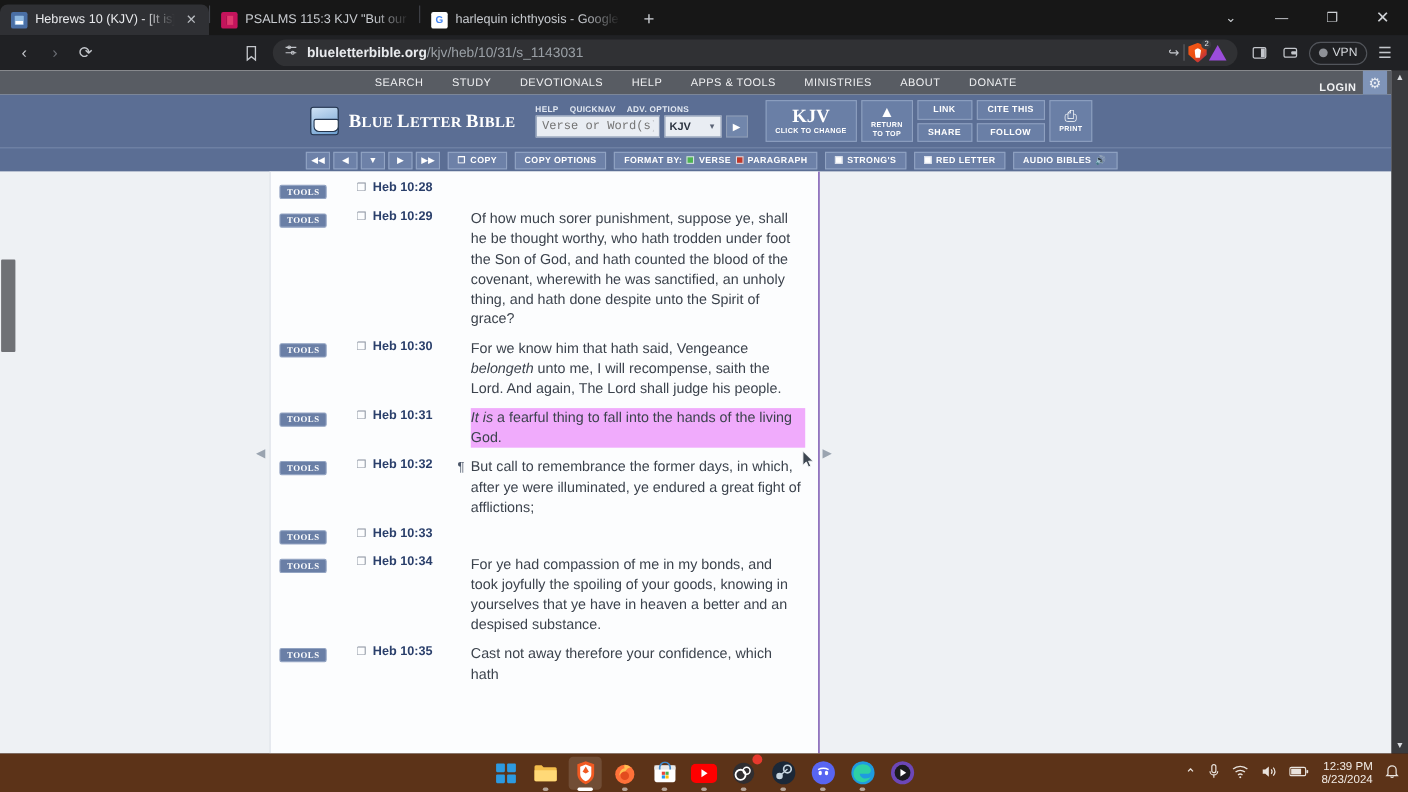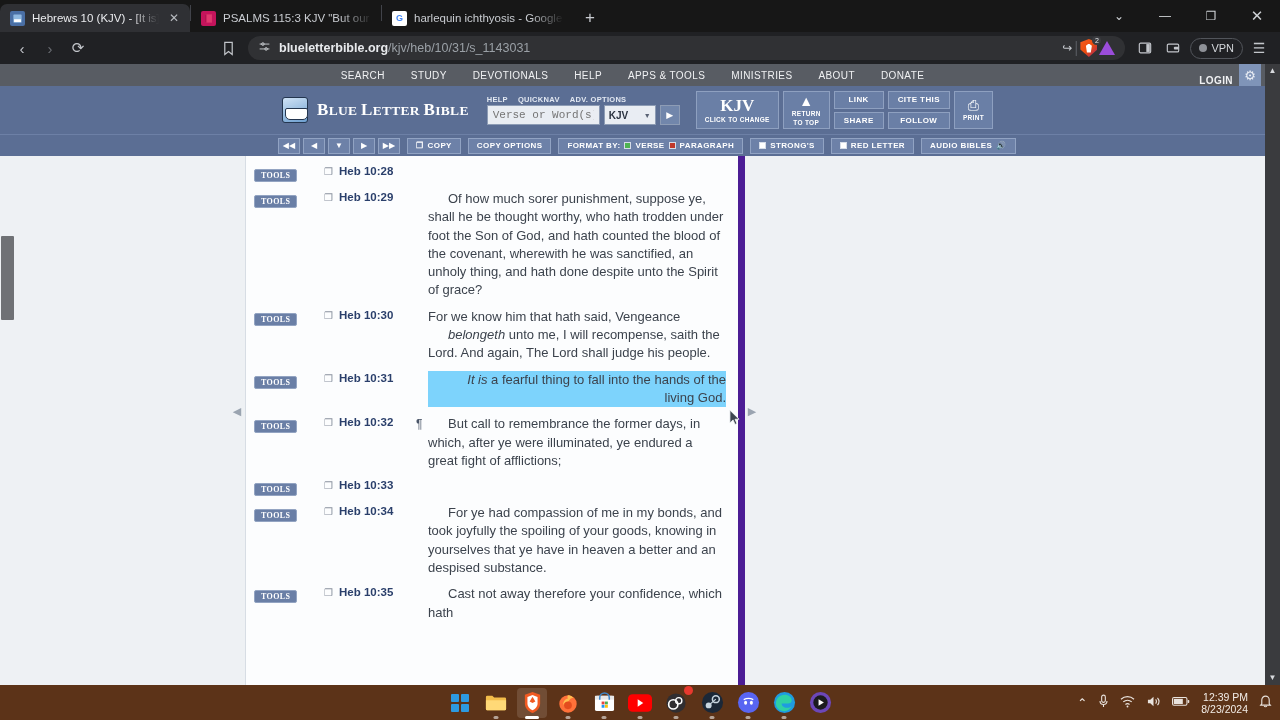--- a/index.html
+++ b/index.html
@@ -184,21 +184,21 @@
     font-size: 8px; font-weight: bold; letter-spacing: .4px; padding: 0 8px;
     display: flex; align-items: center; gap: 4px; margin-left: 3px;
   }
   .cb { width: 7px; height: 7px; border: 1px solid #d5dce8; background: #fff; display: inline-block; }
   .cb.gr { background: #4eb352; }
   .cb.rd { background: #c0392b; }
 
   .content-wrap { position: relative; height: 529px; background: #eef1f4; }
   .col {
     position: absolute; left: 245px; top: 0; width: 500px; height: 529px;
-    background: #fcfdfe; border-left: 1px solid #d7dde4; border-right: 7px solid #4c1d95;
+    background: #fcfdfe; border-left: 1px solid #d7dde4; border-right: 1px solid #4c1d95;
     overflow: hidden;
   }
   .vrow { display: flex; padding: 8px 0 0 0; }
   .tools-cell { width: 78px; flex: 0 0 78px; padding-left: 8px; }
   .tools-btn {
     display: inline-block; background: #6a7fa6; border: 1px solid #93a4c2;
     color: #fff; font-size: 8px; font-weight: bold; letter-spacing: .4px;
     padding: 1px 6px; border-radius: 2px;
     font-family: "Liberation Serif", serif;
   }
@@ -206,22 +206,22 @@
     width: 92px; flex: 0 0 92px; display: flex; align-items: flex-start; gap: 6px;
     padding-top: 1px;
   }
   .copy-ico { color: #8b93a0; font-size: 10px; line-height: 13px; }
   .ref { color: #2a3f6b; font-size: 11.5px; font-weight: bold; white-space: nowrap; line-height: 13px; }
   .pil { width: 12px; flex: 0 0 12px; color: #4a5568; font-size: 12px; line-height: 18px; }
   .vtext {
     flex: 1; font-size: 13px; line-height: 18.3px; color: #3c434d;
     padding-right: 14px; font-family: "Liberation Sans", sans-serif;
   }
-  .vtext.sel { background: #7dd3fc; padding-right: 0; margin-right: 12px; text-align: right; }
-  .vtext i { font-style: italic; margin-left: 20px; }
+  .vtext.sel { background: #f0abfc; padding-right: 0; margin-right: 12px; }
+  .vtext i { font-style: italic; }
 
   .sidearrow {
     position: absolute; top: 247px; width: 14px; height: 16px;
     display: flex; align-items: center; justify-content: center;
     color: #9aa4b0; font-size: 11px;
   }
   .sidearrow.l { left: 230px; }
   .sidearrow.r { left: 745px; }
 
   .cursor {

